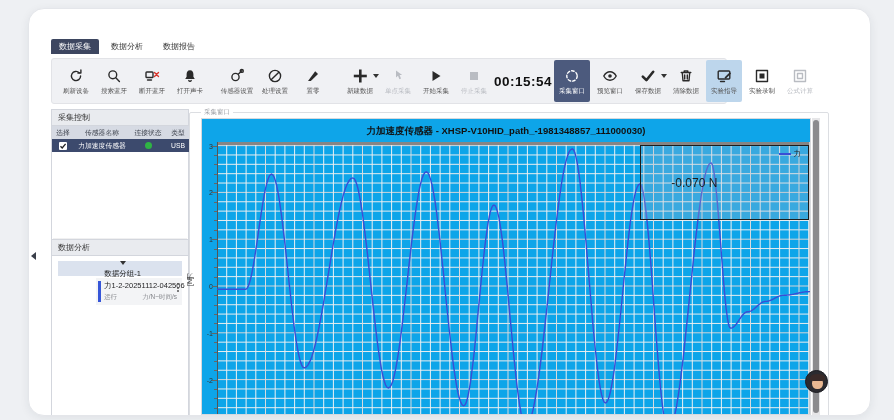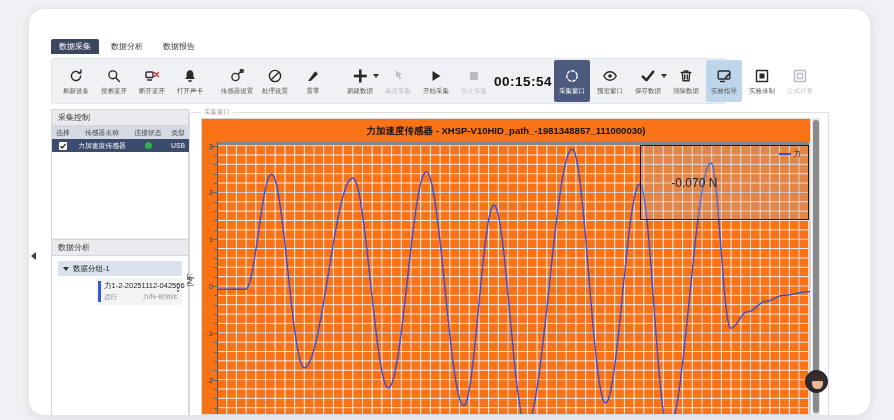--- a/index.html
+++ b/index.html
@@ -58,36 +58,36 @@
   .chk{width:8px;height:8px;background:#fff;border-radius:1px;margin:0 auto;display:flex;align-items:center;justify-content:center;}
   .dot{width:7px;height:7px;border-radius:50%;margin:0 auto;}
   .hscroll{position:absolute;left:1px;right:1px;bottom:1px;height:9px;background:#f0f0f1;display:flex;align-items:center;}
   .hs-arrow{width:9px;height:9px;display:flex;align-items:center;justify-content:center;}
   .tri-l{width:0;height:0;border-top:3px solid transparent;border-bottom:3px solid transparent;border-right:4px solid #444;}
   .tri-r{width:0;height:0;border-top:3px solid transparent;border-bottom:3px solid transparent;border-left:4px solid #444;}
   .hs-track{flex:1;height:9px;position:relative;}
   .hs-thumb{position:absolute;left:2px;top:2px;height:5px;width:92px;background:#8f9094;border-radius:3px;}
   
   .group-row{margin:5px 6px 0 6px;height:15px;background:#dbe2ee;display:flex;align-items:center;
-    font-size:7.5px;color:#222;padding-left:5px;gap:4px;}
+    font-size:7.5px;color:#222;padding-left:5px;gap:4px;flex-direction:column;}
   .tri-down{width:0;height:0;border-left:3.5px solid transparent;border-right:3.5px solid transparent;border-top:4.5px solid #333;}
   .data-item{margin:2px 6px 0 44px;background:#f3f4f6;position:relative;padding:3px 5px 3px 8px;}
   .data-item .bar{position:absolute;left:2px;top:3px;bottom:3px;width:3px;background:#3656d8;}
   .di-name{font-size:7.5px;color:#1d1d1f;white-space:nowrap;}
   .di-sub{display:flex;justify-content:space-between;font-size:6.5px;color:#85878c;margin-top:2px;}
   .dots3{position:absolute;right:3px;top:5px;display:flex;flex-direction:column;gap:1.5px;}
   .dots3 i{width:2px;height:2px;border-radius:50%;background:#555;}
   
   .collapse-handle{position:absolute;left:2px;top:243px;width:0;height:0;
     border-top:4px solid transparent;border-bottom:4px solid transparent;border-right:5px solid #3a3f4a;}
   
   .groupbox{position:absolute;left:160px;top:103px;width:638px;height:310px;
     border:1px solid #dcdee2;border-radius:2px;}
   .groupbox-label{position:absolute;left:172px;top:99px;font-size:6.5px;color:#9a9da3;background:#fff;padding:0 3px;}
-  .chart-canvas{position:absolute;left:172px;top:109px;width:610px;height:297px;background:#f97316;border:1px solid #d7d9dd;box-sizing:border-box;}
+  .chart-canvas{position:absolute;left:172px;top:109px;width:610px;height:297px;background:#0ea5e9;border:1px solid #d7d9dd;box-sizing:border-box;}
   .chart-title{position:absolute;left:0;right:0;top:6px;text-align:center;font-size:9.5px;font-weight:bold;color:#111;}
   .plot{position:absolute;left:15px;top:23px;width:593px;height:272px;overflow:hidden;}
   .plot svg{position:absolute;left:0;top:0;}
   .ylabels{position:absolute;left:0;top:23px;width:15px;height:272px;}
   .ylab{position:absolute;right:4px;font-size:7px;color:#333;transform:translateY(-50%);}
   .ytick{position:absolute;right:0;height:1px;background:#666;}
   .yaxis-label{position:absolute;left:156px;top:268px;font-size:7px;color:#333;
     writing-mode:vertical-rl;transform:rotate(180deg);}
   .sel-box{position:absolute;border:1.5px solid #1c1c1c;background:rgba(172,181,196,.27);box-sizing:border-box;}
   .legend{position:absolute;right:9px;top:7px;display:flex;align-items:center;gap:3px;font-size:7.5px;color:#222;}

